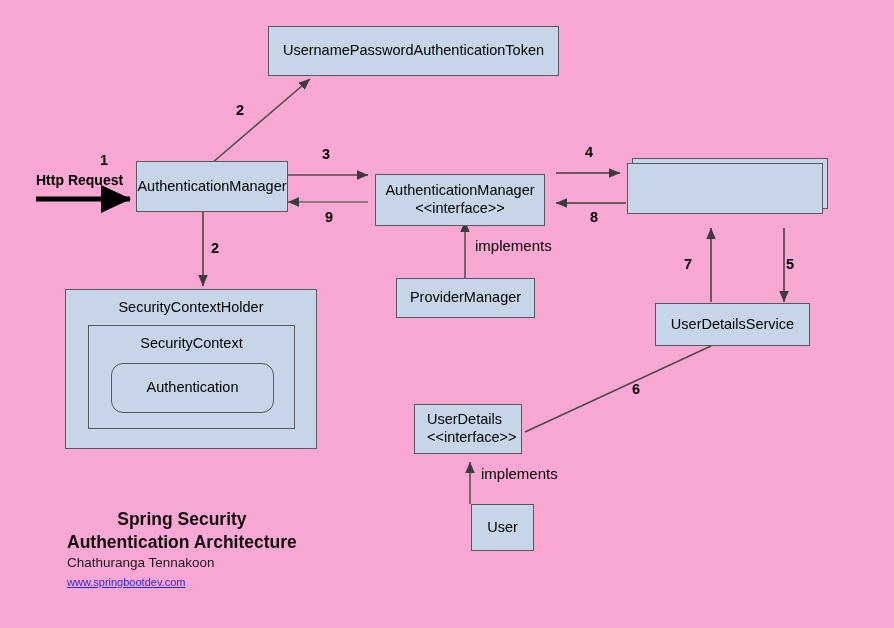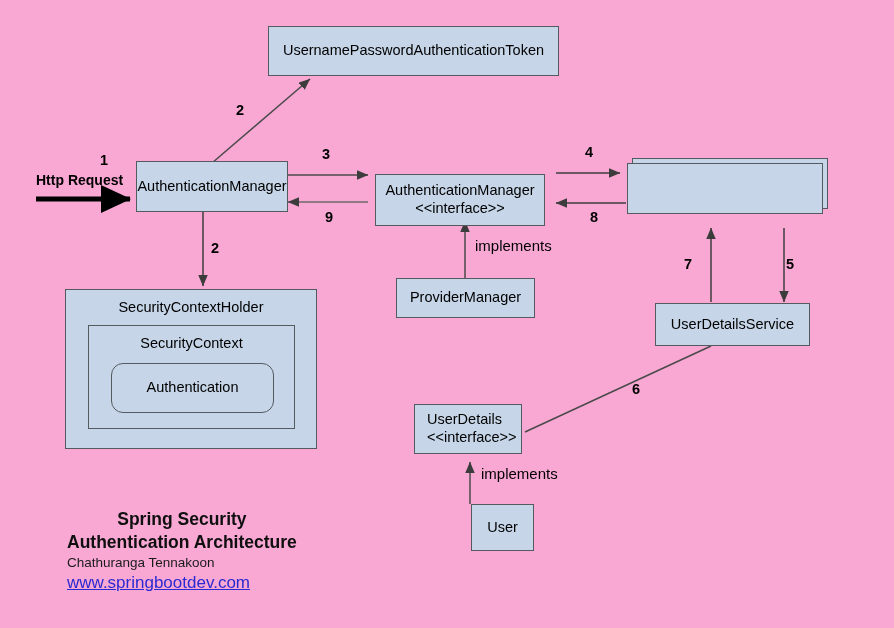--- a/index.html
+++ b/index.html
@@ -98,21 +98,21 @@
   }
   .author-line {
     font-family: "Liberation Sans", sans-serif;
     font-size: 13.5px;
     color: #1a1a1a;
     line-height: 1.35;
     white-space: nowrap;
   }
   .site-link {
     font-family: "Liberation Sans", sans-serif;
-    font-size: 17px;
+    font-size: 11px;
     color: #2a2ad0;
     text-decoration: underline;
     line-height: 1.35;
     white-space: nowrap;
     display: inline-block;
   }
 </style>
 </head>
 <body>
 

